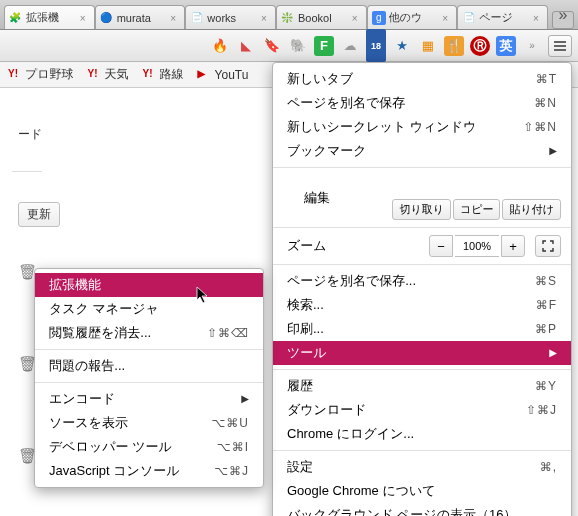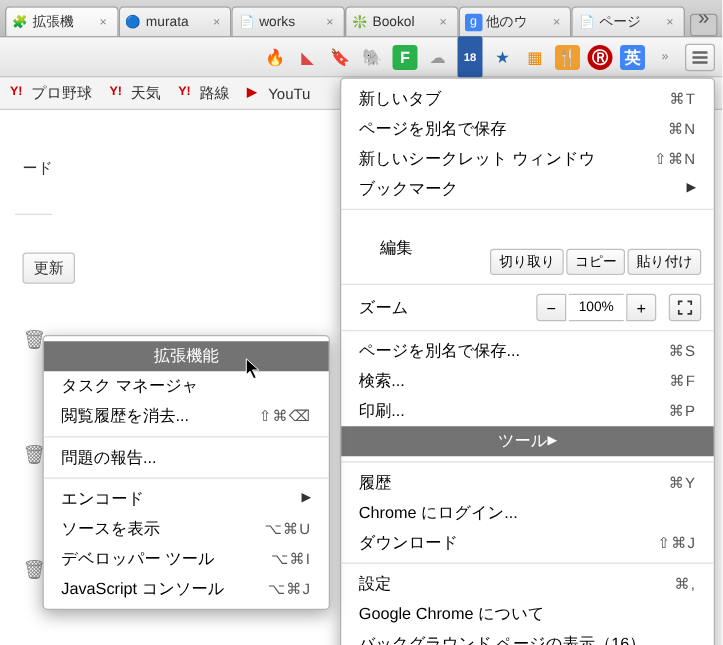--- a/index.html
+++ b/index.html
@@ -31,21 +31,21 @@
 .pagefrag { position:absolute; left:12px; top:90px; font-size:12px; color:#333; }
 .fragrow { padding:6px 6px; display:flex; align-items:center; gap:6px; }
 .btnish { display:inline-block; border:1px solid #c0c0c0; border-radius:3px; padding:3px 8px; background:linear-gradient(#fcfcfc,#ededed); font-size:12px; }
 .trash { color:#888; font-size:15px; }
 
 
 .menu { position:absolute; top:62px; right:6px; width:300px; background:#fff; border:1px solid #b3b3b3; border-radius:4px; box-shadow:0 4px 14px rgba(0,0,0,.35); padding:4px 0; font-size:13px; color:#000; z-index:10; }
 .mi { display:flex; align-items:center; justify-content:space-between; padding:3px 14px; line-height:18px; white-space:nowrap; }
 .mi .lbl { }
 .mi .sc { color:#555; font-size:12px; letter-spacing:1px; }
-.mi.sel { background:#737373; color:#fff;justify-content:center; }
+.mi.sel { background:#be185d; color:#fff; }
 .mi .arrow { font-size:10px; color:#333; }
 .mi.sel .arrow { color:#fff; }
 .sep { height:1px; background:#e0e0e0; margin:4px 0; }
 .editrow { display:flex; align-items:center; justify-content:space-between; padding:3px 10px 3px 31px; }
 .editbtns { display:flex; gap:2px; }
 .editbtn { border:1px solid #bfbfbf; border-radius:3px; background:linear-gradient(#fdfdfd,#ececec); font-size:11px; padding:2px 6px;margin-top:24px; }
 .zoomrow { display:flex; align-items:center; justify-content:space-between; padding:3px 10px 3px 14px;text-align:center; }
 .zoomctrl { display:flex; align-items:center; gap:2px; }
 .zbtn { width:24px; height:22px; border:1px solid #bfbfbf; background:linear-gradient(#fdfdfd,#ececec); display:flex; align-items:center; justify-content:center; font-size:13px; }
 .zbtn.l { border-radius:3px 0 0 3px; }
@@ -214,25 +214,25 @@
   <div class="mi sel">
       <span class="lbl">ツール</span>
       <span class="arrow">▶</span>
     </div>
   <div class="sep"></div>
   <div class="mi">
       <span class="lbl">履歴</span>
       <span class="sc">⌘Y</span>
     </div>
   <div class="mi">
-      <span class="lbl">Chrome にログイン...</span>
-    </div>
-  <div class="mi">
       <span class="lbl">ダウンロード</span>
       <span class="sc">⇧⌘J</span>
+    </div>
+  <div class="mi">
+      <span class="lbl">Chrome にログイン...</span>
     </div>
   <div class="sep"></div>
   <div class="mi">
       <span class="lbl">設定</span>
       <span class="sc">⌘,</span>
     </div>
   <div class="mi">
       <span class="lbl">Google Chrome について</span>
     </div>
   <div class="mi">

